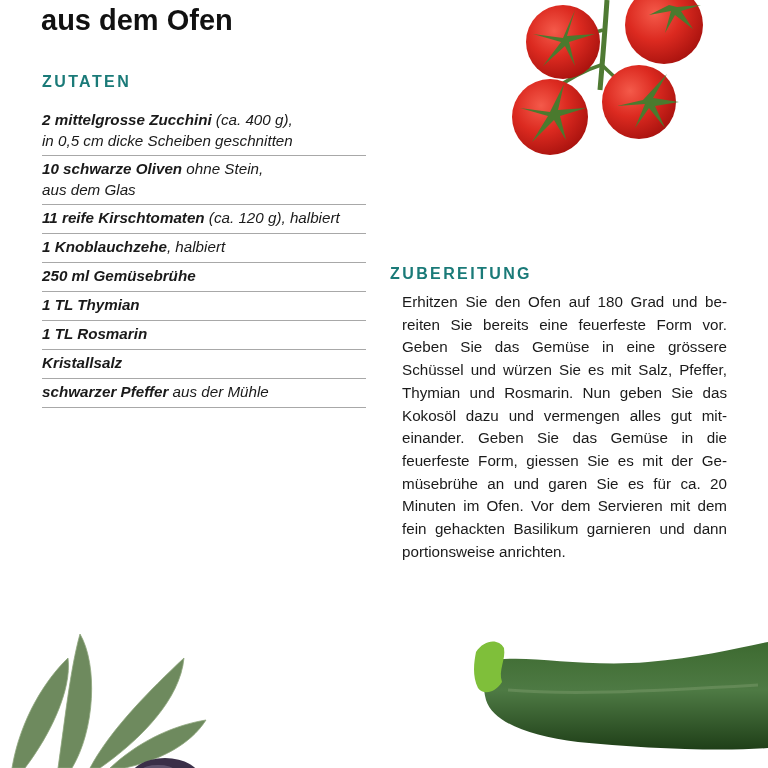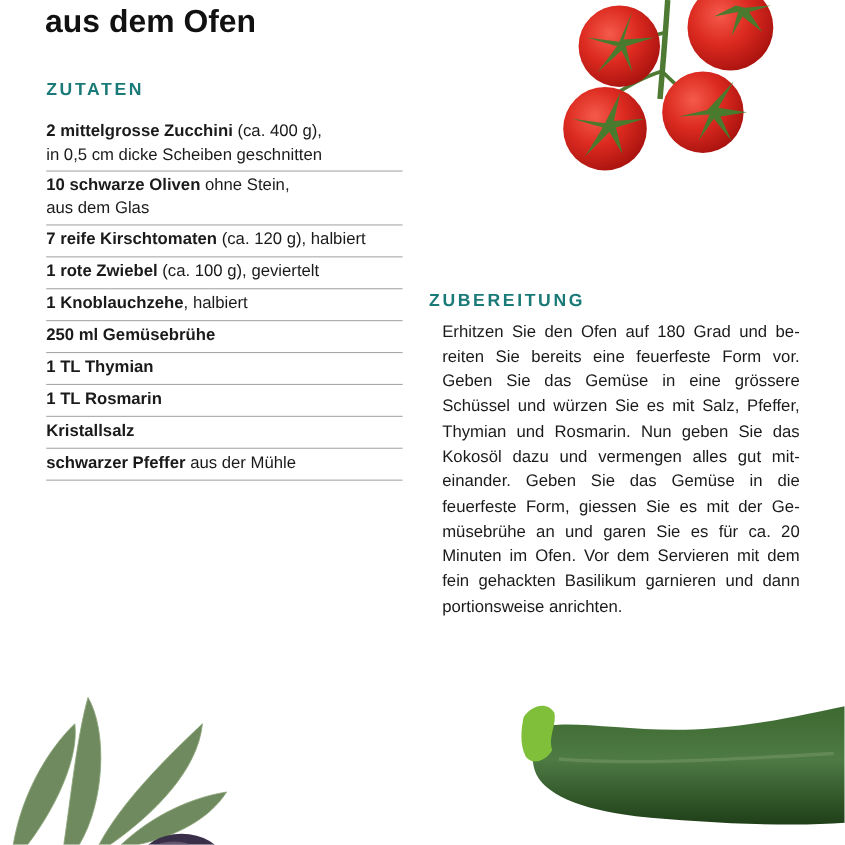--- a/index.html
+++ b/index.html
@@ -12,21 +12,21 @@
     position:absolute; left:41px; top:0px; margin:0;
     font-size:29px; font-weight:bold; line-height:40px; color:#111;
   }
   .section-head {
     position:absolute; margin:0; font-size:16px; font-weight:bold;
     letter-spacing:2.4px; color:#1a7a78;
   }
   #zutaten-head { left:42px; top:73px; }
   #zubereitung-head { left:390px; top:265px; }
 
-  .ing-list { position:absolute; left:42px; top:107px; width:324px; margin:0; padding:0; list-style:none; }
+  .ing-list { position:absolute; left:42px; top:107px; width:324px; margin:0; padding:0; list-style:none;font-style:italic; }
   .ing-list li {
     font-size:15.2px; line-height:21px; color:#1a1a1a;
     border-bottom:1.5px solid #a8a8a8;
     padding:2px 0 5px 0;
   }
   .ing-list li.two { padding-bottom:4px; }
   .ing-list li b { font-weight:bold; }
 
   .prep {
     position:absolute; left:402px; top:291px; width:325px; margin:0;
@@ -42,22 +42,21 @@
 </head>
 <body>
 
 <h1 class="title">aus dem Ofen</h1>
 
 <h2 class="section-head" id="zutaten-head">ZUTATEN</h2>
 
 <ul class="ing-list">
   <li class="two"><b>2 mittelgrosse Zucchini</b><span> (ca. 400 g),</span><br><span>in 0,5 cm dicke Scheiben geschnitten</span></li>
   <li class="two"><b>10 schwarze Oliven</b><span> ohne Stein,</span><br><span>aus dem Glas</span></li>
-  <li><b>7 reife Kirschtomaten</b><span> (ca. 120 g), halbiert</span></li>
-  <li><b>1 rote Zwiebel</b><span> (ca. 100 g), geviertelt</span></li>
+  <li><b>11 reife Kirschtomaten</b><span> (ca. 120 g), halbiert</span></li>
   <li><b>1 Knoblauchzehe</b><span>, halbiert</span></li>
   <li><b>250 ml Gemüsebrühe</b><span></span></li>
   <li><b>1 TL Thymian</b><span></span></li>
   <li><b>1 TL Rosmarin</b><span></span></li>
   <li><b>Kristallsalz</b><span></span></li>
   <li><b>schwarzer Pfeffer</b><span> aus der Mühle</span></li>
 </ul>
 
 <h2 class="section-head" id="zubereitung-head">ZUBEREITUNG</h2>
 <p class="prep">Erhitzen Sie den Ofen auf 180 Grad und be­reiten Sie bereits eine feuerfeste Form vor. Geben Sie das Gemüse in eine grössere Schüssel und würzen Sie es mit Salz, Pfeffer, Thymian und Rosmarin. Nun geben Sie das Kokosöl dazu und vermengen alles gut mit­einander. Geben Sie das Gemüse in die feuerfeste Form, giessen Sie es mit der Ge­müsebrühe an und garen Sie es für ca. 20 Minuten im Ofen. Vor dem Servieren mit dem fein gehackten Basilikum garnieren und dann portionsweise anrichten.</p>

